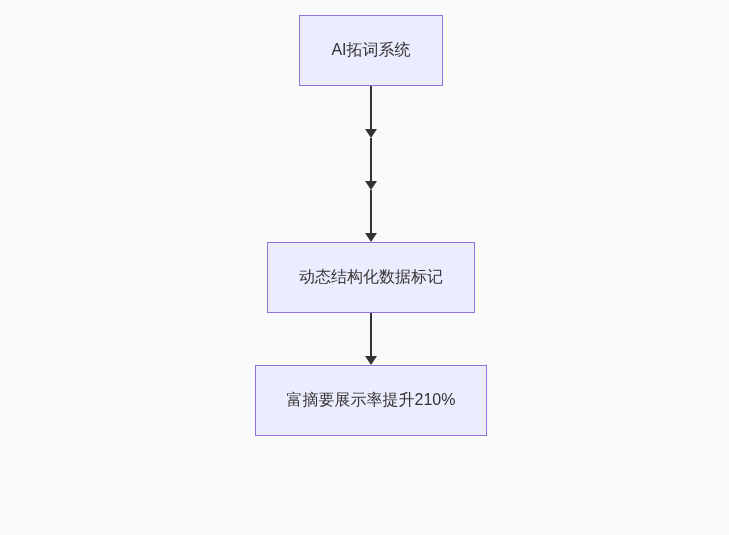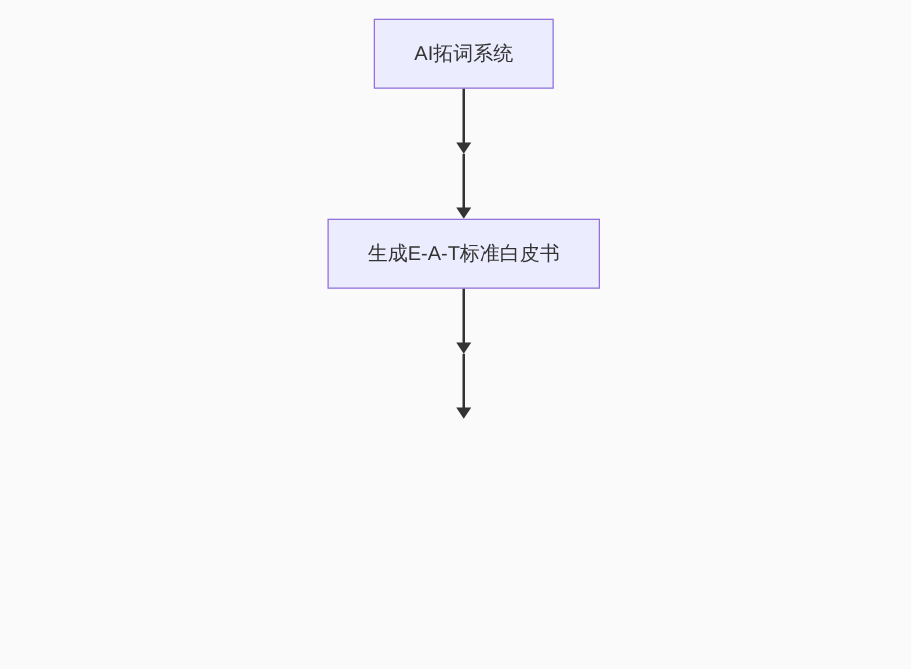--- a/index.html
+++ b/index.html
@@ -18,21 +18,21 @@
     width: 729px;
     height: 535px;
     padding-top: 15px;
     padding-left: 13px;
     display: flex;
     flex-direction: column;
     align-items: center;
   }
   .flow-node {
     box-sizing: border-box;
-    height: 56px;
+    height: 71px;
     min-width: 144px;
     padding: 0 31px;
     display: flex;
     align-items: center;
     justify-content: center;
     background: var(--node-fill, #ECECFF);
     border: 1px solid var(--node-border, #9370DB);
     color: var(--node-text, #333333);
     font-size: 16px;
     white-space: nowrap;
@@ -72,29 +72,32 @@
     <div class="line"></div>
     <div class="head"></div>
   </div>
 
 
   <div class="connector">
     <div class="line"></div>
     <div class="head"></div>
   </div>
 
+
+  <div class="connector">
+    <div class="line"></div>
+    <div class="head"></div>
+  </div>
+
   <div class="flow-node">
-    <span>生成E-A-T标准白皮书</span>
+    <span>动态结构化数据标记</span>
   </div>
 
   <div class="connector">
     <div class="line"></div>
     <div class="head"></div>
   </div>
 
-
-  <div class="connector">
-    <div class="line"></div>
-    <div class="head"></div>
+  <div class="flow-node">
+    <span>富摘要展示率提升210%</span>
   </div>
-
 
 </div>
 
 </body></html>

